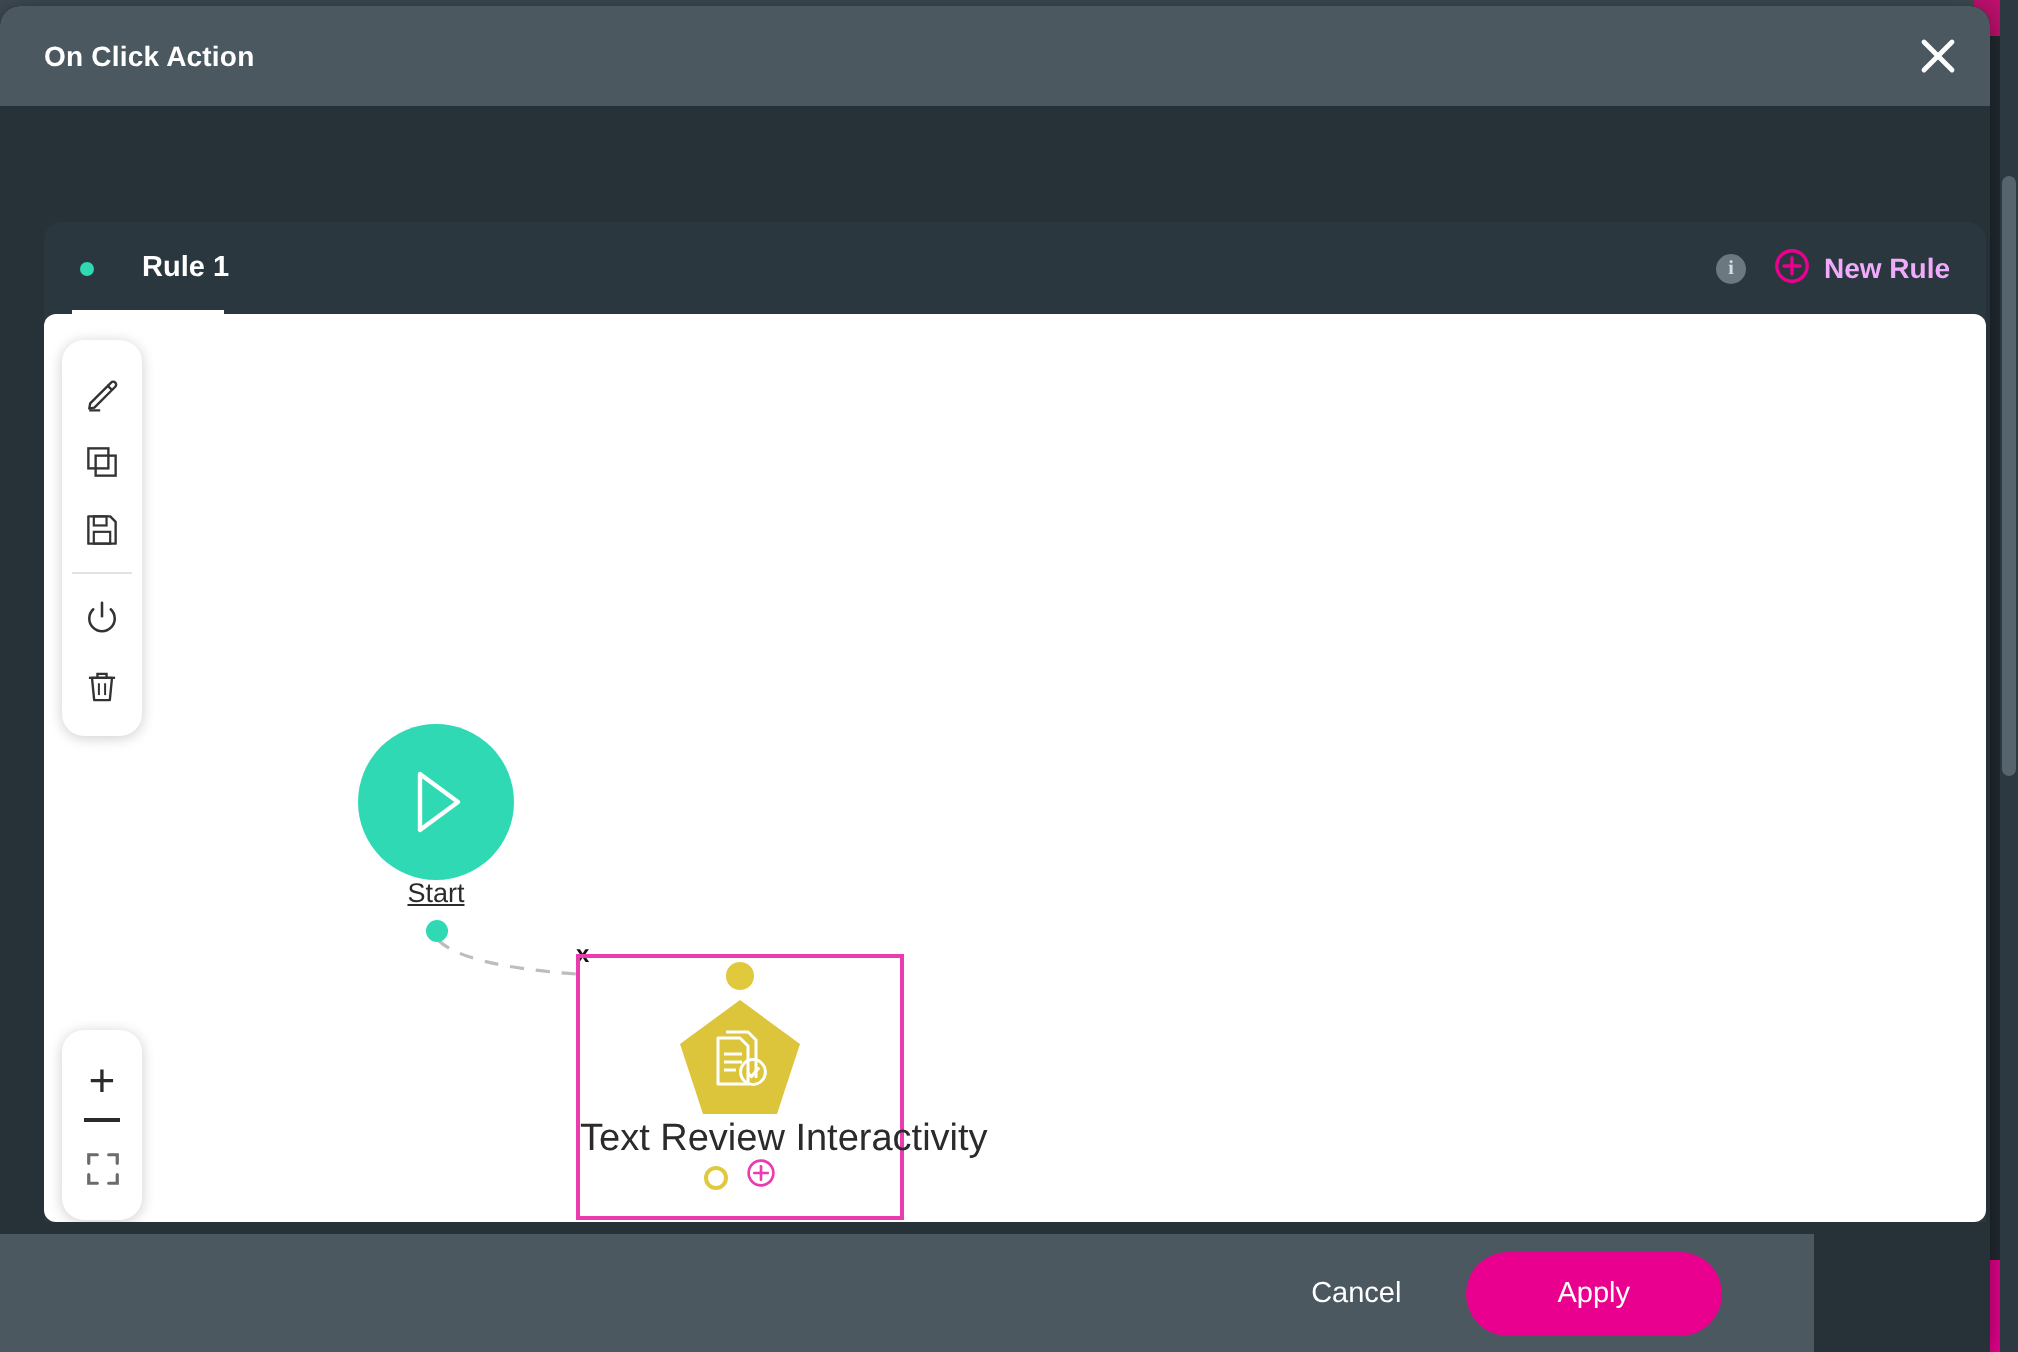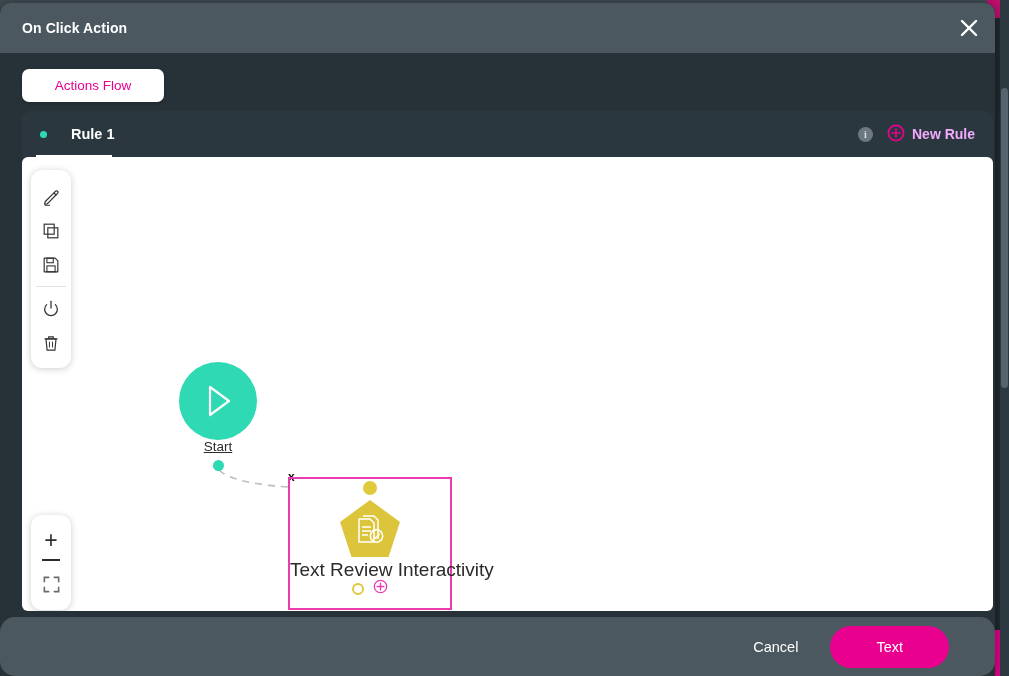--- a/index.html
+++ b/index.html
@@ -299,26 +299,25 @@
     width: 12px; height: 12px;
     border-radius: 50%;
     border: 2px solid #e0c93c;
     cursor: pointer;
   }
 
   
   #modal-footer {
     position: absolute;
     left: 0; bottom: 0;
-    width: 995px; height: 59px;
+    width: 907px; height: 59px;
     background: #4b585f;
     display: flex; align-items: center; justify-content: flex-end;
     gap: 18px;
     padding-right: 46px;
-    border-radius: 15px;
   }
   #cancel-btn {
     color: #ffffff;
     font-size: 14.5px;
     cursor: pointer;
     padding: 8px 14px;
   }
   #apply-btn {
     background: #e9008f;
     color: #ffffff;
@@ -344,23 +343,20 @@
   <div id="modal-header" class="dotted">
     <div id="modal-title">On Click Action</div>
     <div id="close-btn">
       <svg width="20" height="20" viewBox="0 0 20 20">
         <line x1="3" y1="3" x2="17" y2="17" stroke="#ffffff" stroke-width="2.4" stroke-linecap="round"></line>
         <line x1="17" y1="3" x2="3" y2="17" stroke="#ffffff" stroke-width="2.4" stroke-linecap="round"></line>
       </svg>
     </div>
   </div>
 
-  <div id="flow-tabs">
-    <div id="actions-flow-chip">Actions Flow</div>
-  </div>
 
   <div id="rules-panel" class="dotted">
 
     <div id="rule-tabbar">
       <div id="rule-tab-1">
         <span class="dot"></span>
         <span class="label">Rule 1</span>
         <span id="rule-tab-underline"></span>
       </div>
 
@@ -472,20 +468,20 @@
             <line x1="4.4" y1="8" x2="11.6" y2="8" stroke="#ea3bb0" stroke-width="1.4" stroke-linecap="round"></line>
           </svg>
         </span>
       </div>
 
     </div>
   </div>
 
   <div id="modal-footer" class="dotted">
     <div id="cancel-btn">Cancel</div>
-    <button id="apply-btn">Text</button>
+    <button id="apply-btn">Apply</button>
   </div>
 
 </div>
 
 <div id="page-scrollbar">
   <div class="thumb"></div>
 </div>
 
 </body></html>

